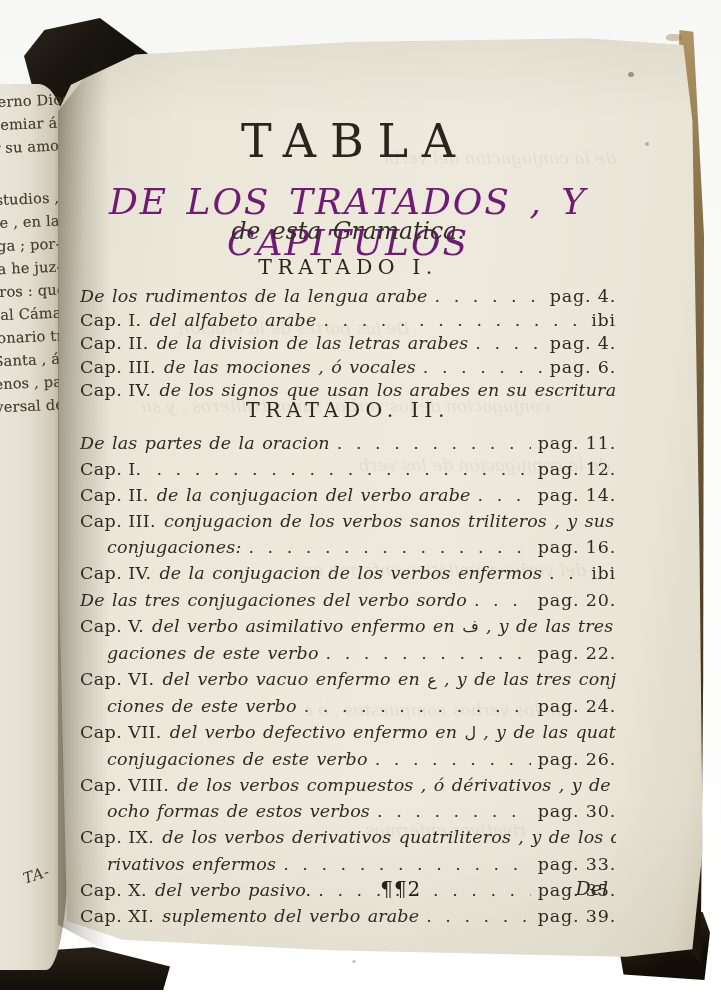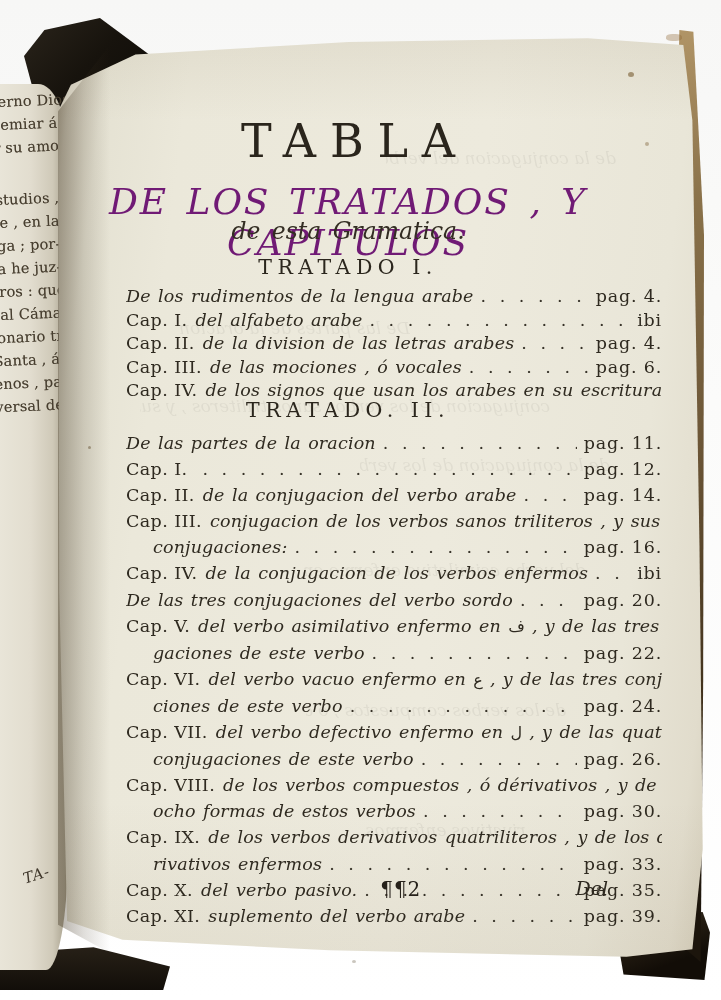--- a/index.html
+++ b/index.html
@@ -80,21 +80,21 @@
     letter-spacing:.055em;word-spacing:5px;color:#701a75;
   }
   .subtitle2{
     top:217px;text-align:center;font-size:23.5px;font-style:italic;
     word-spacing:4px;color:#332d23;
   }
   .tratado{
     text-align:center;font-size:20.5px;letter-spacing:5.5px;color:#2b261d;
   }
   .h2-1{top:255px;} .h2-2{top:398px;}
-  .lines{position:absolute;left:0;width:100%;margin-left:46px;}
+  .lines{position:absolute;left:0;width:100%;}
   .sec1{top:285px;} .sec1 .toc-line{line-height:23.6px;}
   .sec2{top:430px;} .sec2 .toc-line{line-height:26.1px;}
   .toc-line{
     display:flex;align-items:baseline;font-size:17.5px;
     white-space:nowrap;overflow:hidden;color:#2f2a20;
   }
   .toc-line.indent{padding-left:27px;}
   .prefix{font-style:normal;margin-right:8px;letter-spacing:.4px;text-align:right;}
   .etext{font-style:italic;letter-spacing:.15px;word-spacing:1.6px;}
   .arabic{font-family:"DejaVu Sans",sans-serif;font-style:normal;font-size:16px;}

